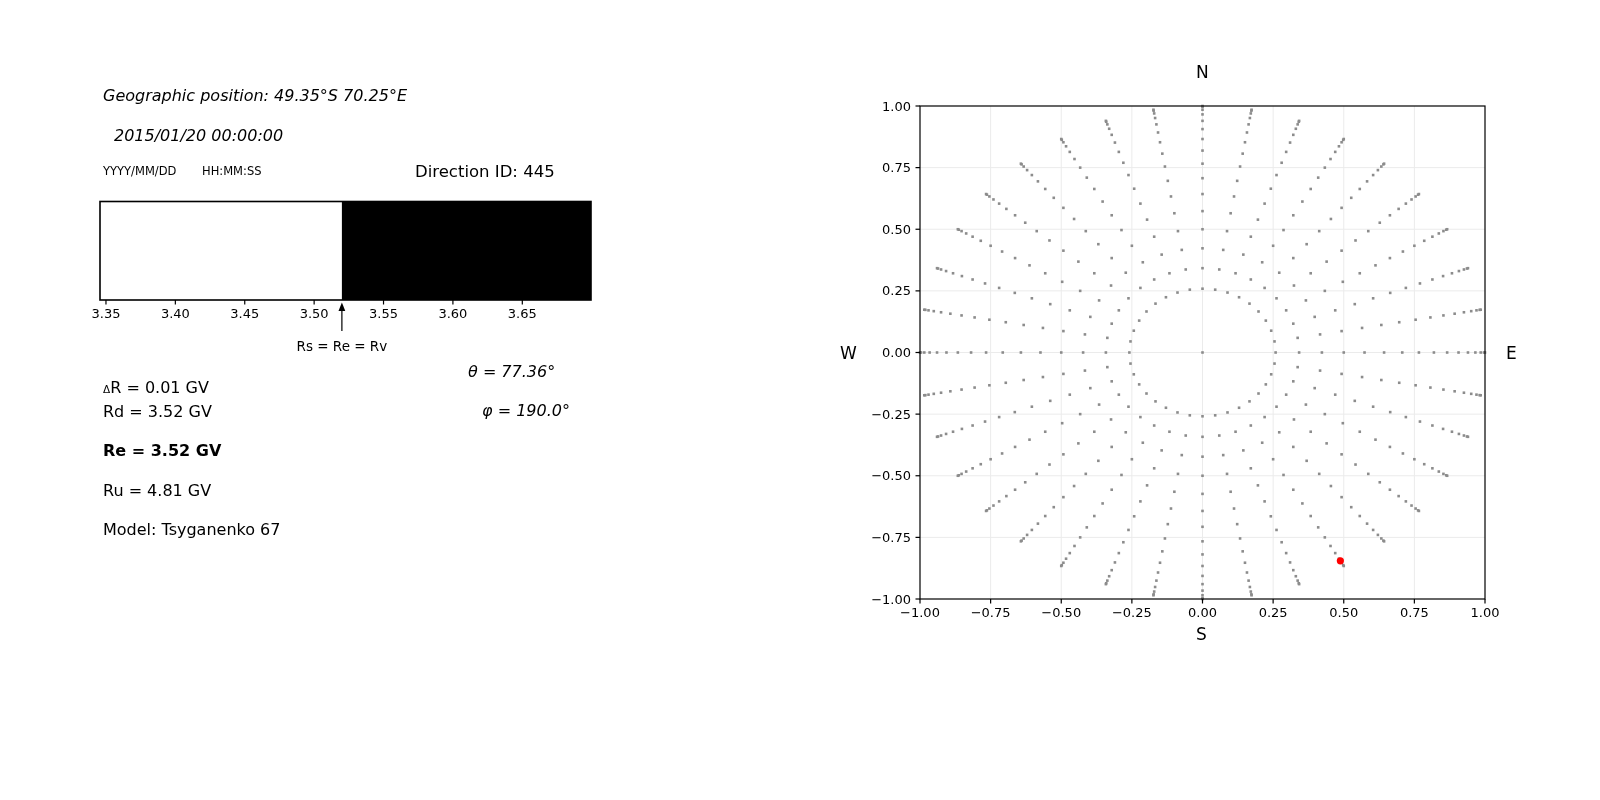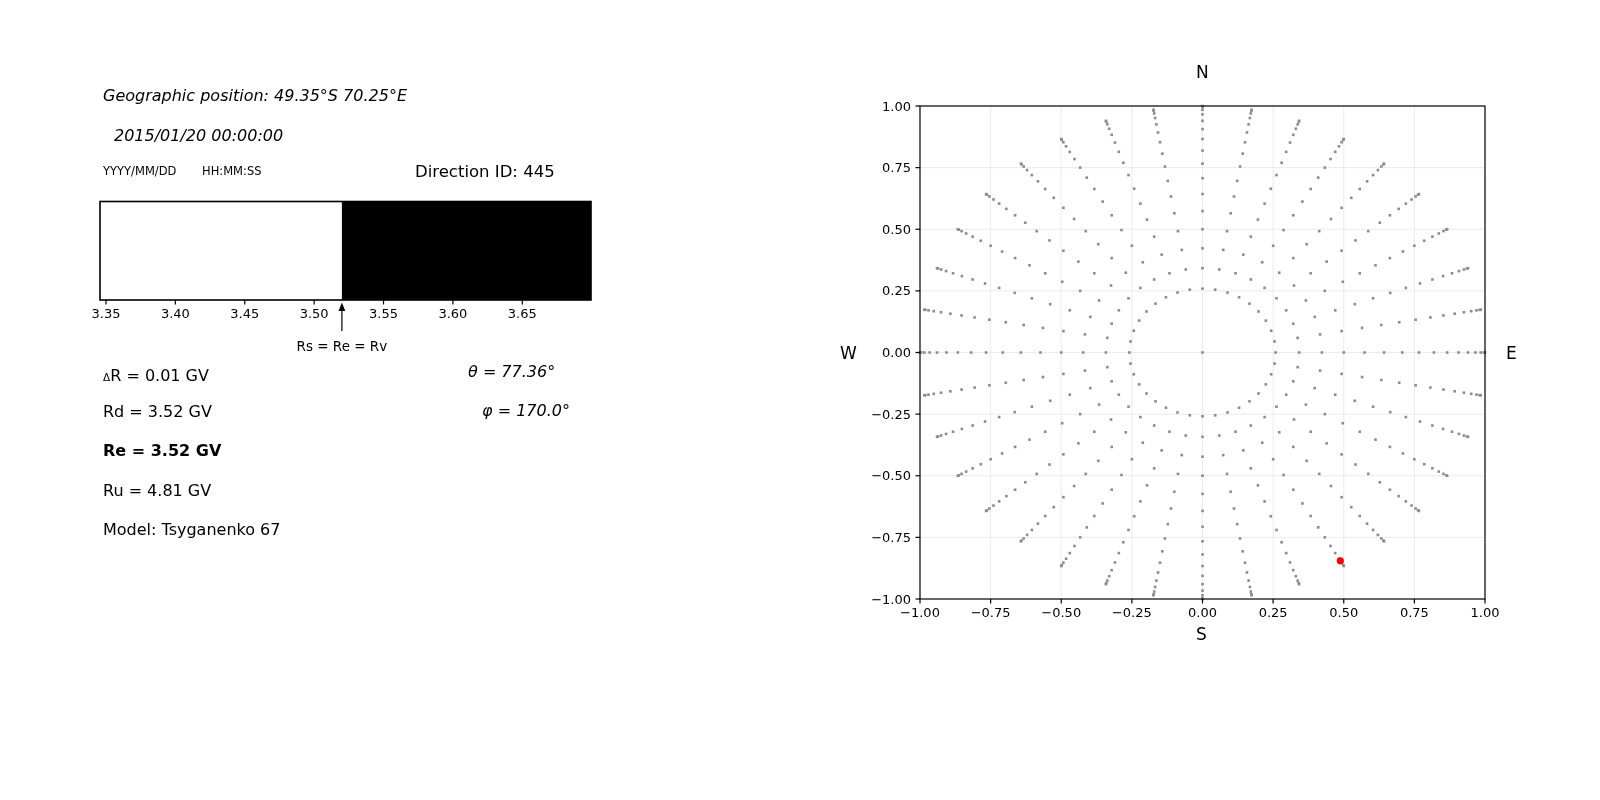--- a/index.html
+++ b/index.html
@@ -45,29 +45,29 @@
       <line x1="452.9149236856983" y1="300" x2="452.9149236856983" y2="304.5" stroke="#000" stroke-width="1.2"></line>
       <text x="452.9149236856983" y="317.5" text-anchor="middle" font-size="13px" fill="#000">3.60</text>
       <line x1="522.3044092707744" y1="300" x2="522.3044092707744" y2="304.5" stroke="#000" stroke-width="1.2"></line>
       <text x="522.3044092707744" y="317.5" text-anchor="middle" font-size="13px" fill="#000">3.65</text>
       <line x1="341.8917467495761" y1="309" x2="341.8917467495761" y2="331" stroke="#000" stroke-width="1.2"></line>
       <polygon points="341.8917467495761,302.5 338.4917467495761,311 345.2917467495761,311" fill="#000"></polygon>
       <text x="341.8917467495761" y="351" text-anchor="middle" font-size="13.5px" fill="#000">Rs = Re = Rv</text>
     </svg>
 
   <div id="values-col" style="position:absolute;left:103px;top:362px;width:340px;height:200px;">
-      <div class="vrow" style="top: 4px;"><span class="delta">Δ</span><span>R = 0.01 GV</span></div>
+      <div class="vrow" style="top: 16px;"><span class="delta">Δ</span><span>R = 0.01 GV</span></div>
       <div class="vrow" style="top: 39.5px;"><span class="delta"></span><span>Rd = 3.52 GV</span></div>
       <div class="vrow" style="top: 79px; font-weight: bold;"><span class="delta"></span><span>Re = 3.52 GV</span></div>
       <div class="vrow" style="top: 118.5px;"><span class="delta"></span><span>Ru = 4.81 GV</span></div>
       <div class="vrow" style="top: 158px;"><span class="delta"></span><span>Model: Tsyganenko 67</span></div>
     </div>
 
   <div class="t fs16" style="left:468px;top:362px;">θ = 77.36°</div>
-  <div class="t fs16" style="left:482px;top:401px;">φ = 170.0°</div>
+  <div class="t fs16" style="left:482px;top:401px;">φ = 190.0°</div>
 
   <svg id="scatter-svg" class="svgchart" style="left:810px;top:40px;width:780px;height:630px;" viewBox="810 40 780 630">
       <line x1="990.625" y1="106" x2="990.625" y2="599" stroke="#ebebeb" stroke-width="1"></line>
       <line x1="920" y1="537.375" x2="1485" y2="537.375" stroke="#ebebeb" stroke-width="1"></line>
       <line x1="1061.25" y1="106" x2="1061.25" y2="599" stroke="#ebebeb" stroke-width="1"></line>
       <line x1="920" y1="475.75" x2="1485" y2="475.75" stroke="#ebebeb" stroke-width="1"></line>
       <line x1="1131.875" y1="106" x2="1131.875" y2="599" stroke="#ebebeb" stroke-width="1"></line>
       <line x1="920" y1="414.125" x2="1485" y2="414.125" stroke="#ebebeb" stroke-width="1"></line>
       <line x1="1202.5" y1="106" x2="1202.5" y2="599" stroke="#ebebeb" stroke-width="1"></line>
       <line x1="920" y1="352.5" x2="1485" y2="352.5" stroke="#ebebeb" stroke-width="1"></line>

